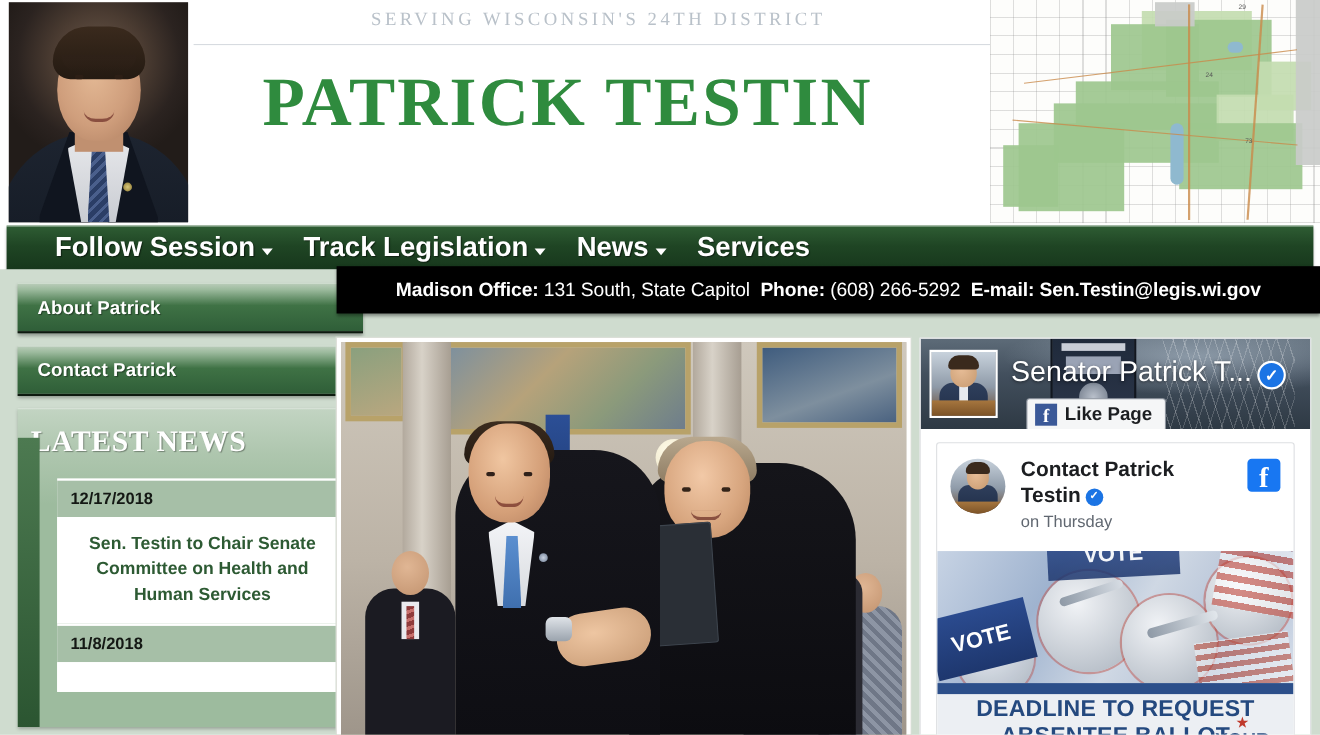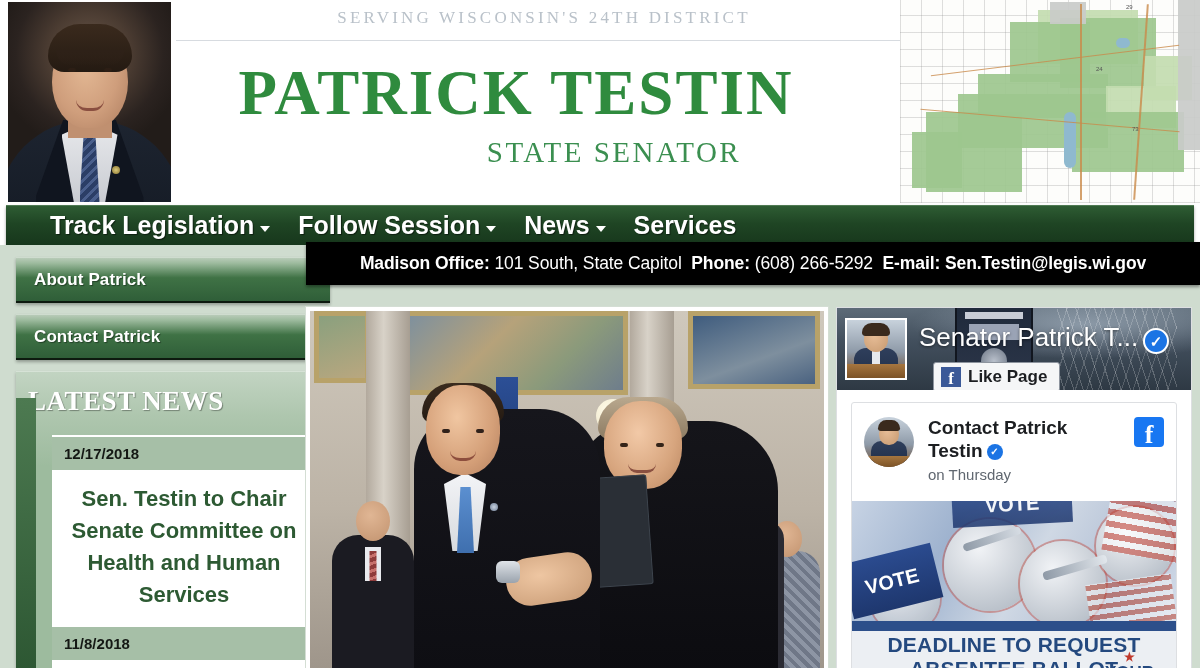--- a/index.html
+++ b/index.html
@@ -120,21 +120,21 @@
     font-family: "Liberation Serif", serif; font-weight: bold; font-size: 27px;
     color: #ffffff; letter-spacing: .5px; padding-left: 12px; margin-bottom: 18px;
     text-shadow: 1px 1px 1px rgba(0,0,0,.35);
   }
   .news-list { margin-left: 36px; margin-right: 14px; background:#ffffff; }
   .news-date {
     background: #a6bfa7; color: #141814; font-size: 15px; font-weight: bold;
     padding: 8px 0 8px 12px; border-top: 2px solid #ffffff;
   }
   .news-headline {
-    background: #ffffff; color: #2d5a33; font-size: 22px; font-weight: bold; text-align: center;
+    background: #ffffff; color: #2d5a33; font-size: 16px; font-weight: bold; text-align: center;
     line-height: 1.45; padding: 13px 14px 14px;
   }
   .contactbar {
     position: absolute; left: 306px; top: -3px; width: 894px; height: 43px;
     background: #000000; color: #ffffff; font-size: 17.5px; display: flex; align-items: center;
     justify-content: center; white-space: nowrap; letter-spacing: -.1px;
     box-shadow: 0 2px 3px rgba(0,0,0,.4);
   }
   .contactbar b { font-weight: bold; }
   .hero {
@@ -319,21 +319,20 @@
       <div class="p-hair"></div>
       <div class="p-eyeL"></div>
       <div class="p-eyeR"></div>
       <div class="p-smile"></div>
     </div>
 
     <div class="mh-right">
       <div class="mh-tagline">SERVING WISCONSIN'S 24TH DISTRICT</div>
       <div class="mh-rule"></div>
       <div class="mh-name">PATRICK TESTIN</div>
-      <div class="mh-sub">STATE SENATOR</div>
     </div>
 
     <div class="mh-map">
       <div class="map-grid"></div>
       <div class="map-shape lt" style="left:138px;top:10px;width:100px;height:54px;"></div>
       <div class="map-shape" style="left:110px;top:22px;width:80px;height:60px;"></div>
       <div class="map-shape" style="left:160px;top:18px;width:96px;height:70px;"></div>
       <div class="map-shape" style="left:78px;top:74px;width:130px;height:44px;"></div>
       <div class="map-shape" style="left:58px;top:94px;width:150px;height:54px;"></div>
       <div class="map-shape" style="left:26px;top:112px;width:96px;height:80px;"></div>
@@ -350,25 +349,25 @@
       <div class="map-rd" style="left:180px;top:4px;width:2px;height:196px;"></div>
       <div class="map-rd" style="left:240px;top:4px;width:2px;height:196px;transform:rotate(4deg);"></div>
       <div class="map-num" style="left:196px;top:66px;">24</div>
       <div class="map-num" style="left:232px;top:126px;">73</div>
       <div class="map-num" style="left:226px;top:4px;">29</div>
     </div>
   </div>
 
   <nav class="navbar">
     <div class="nav-item">
+      <span>Follow Session</span>
+      <span class="caret"></span>
+    </div>
+    <div class="nav-item">
       <span>Track Legislation</span>
-      <span class="caret"></span>
-    </div>
-    <div class="nav-item">
-      <span>Follow Session</span>
       <span class="caret"></span>
     </div>
     <div class="nav-item">
       <span>News</span>
       <span class="caret"></span>
     </div>
     <div class="nav-item">
       <span>Services</span>
     </div>
   </nav>
@@ -388,21 +387,21 @@
         <div class="news-list">
           <div class="news-date">12/17/2018</div>
           <a class="news-headline" style="display:block;text-decoration:none;">Sen. Testin to Chair Senate Committee on Health and Human Services</a>
           <div class="news-date">11/8/2018</div>
           <div class="news-headline" style="min-height:18px;"></div>
         </div>
       </div>
     </aside>
 
     <div class="contactbar">
-      <b>Madison Office:</b>&nbsp;<span>101 South, State Capitol</span>&nbsp;&nbsp;<b>Phone:</b>&nbsp;<span>(608) 266-5292</span>&nbsp;&nbsp;<b>E-mail:</b>&nbsp;<a href="#" style="color:#fff;text-decoration:none;font-weight:bold;">Sen.Testin@legis.wi.gov</a>
+      <b>Madison Office:</b>&nbsp;<span>131 South, State Capitol</span>&nbsp;&nbsp;<b>Phone:</b>&nbsp;<span>(608) 266-5292</span>&nbsp;&nbsp;<b>E-mail:</b>&nbsp;<a href="#" style="color:#fff;text-decoration:none;font-weight:bold;">Sen.Testin@legis.wi.gov</a>
     </div>
 
     <div class="hero">
       <div class="h-wall"></div>
       <div class="h-mural3"></div>
       <div class="h-mural"></div>
       <div class="h-mural2"></div>
       <div class="h-col c1"></div>
       <div class="h-col c2"></div>
       <div class="h-flag"></div>

